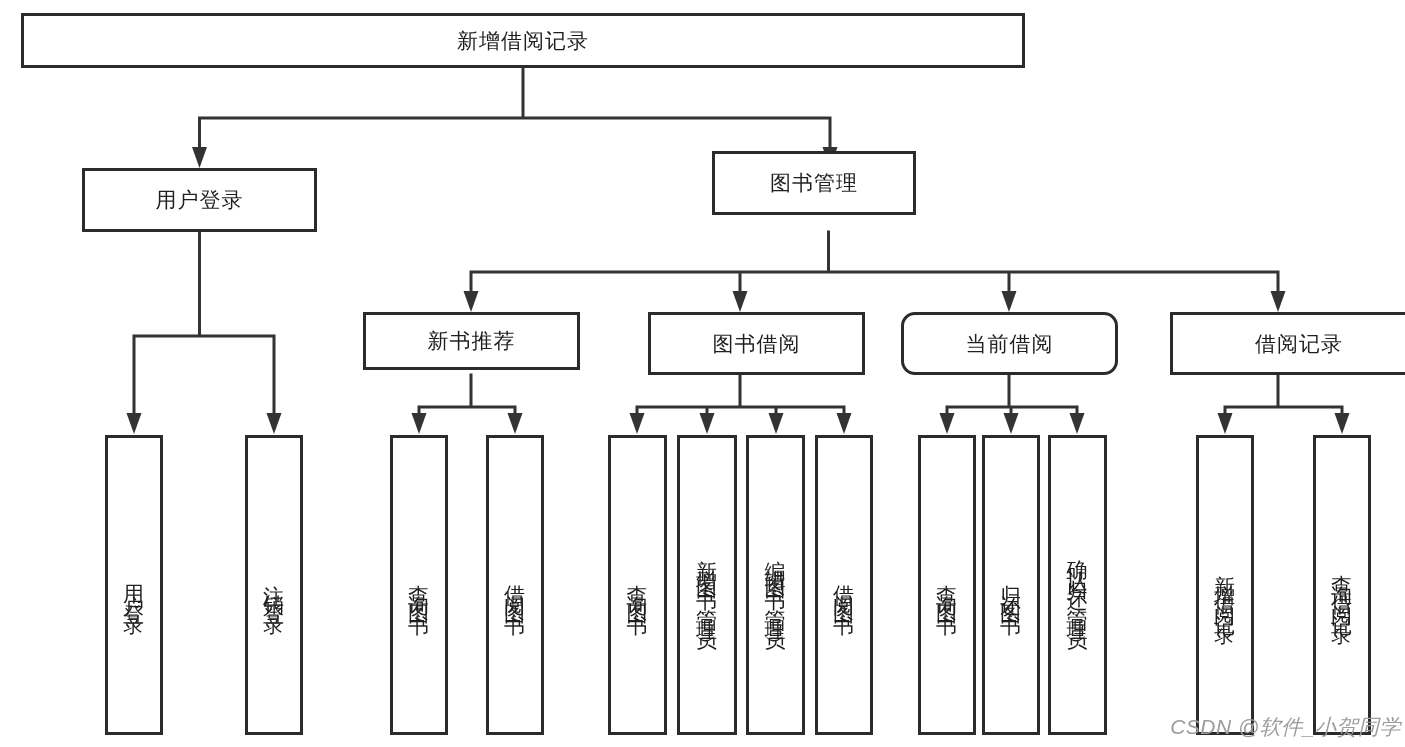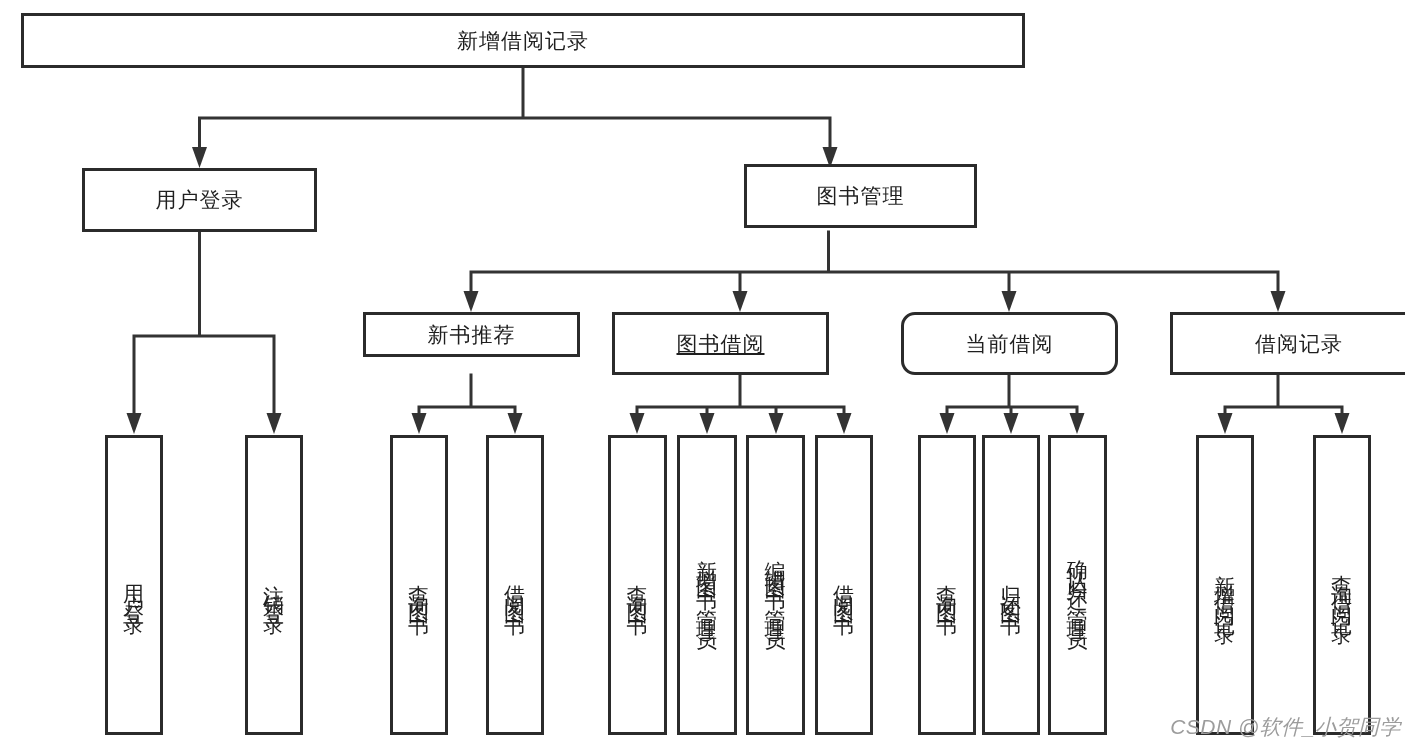--- a/index.html
+++ b/index.html
@@ -71,24 +71,24 @@
     <polygon points="1069.5,413 1084.5,413 1077,434"></polygon>
 
     <path d="M1278 375 V407 M1225 407 H1342 M1225 407 V416 M1342 407 V416"></path>
     <polygon points="1217.5,413 1232.5,413 1225,434"></polygon>
     <polygon points="1334.5,413 1349.5,413 1342,434"></polygon>
   </svg>
 
   <div class="node" style="left:21px;top:13px;width:1004px;height:55px;">新增借阅记录</div>
 
   <div class="node" style="left:82px;top:168px;width:235px;height:64px;">用户登录</div>
-  <div class="node" style="left:712px;top:164px;width:233px;height:64px;margin-left:32px;">图书管理</div>
+  <div class="node" style="left:712px;top:151px;width:204px;height:64px;">图书管理</div>
 
-  <div class="node" style="left:363px;top:312px;width:217px;height:45px;">新书推荐</div>
-  <div class="node" style="left:612px;top:312px;width:217px;height:63px;text-decoration:underline;">图书借阅</div>
+  <div class="node" style="left:363px;top:312px;width:217px;height:58px;">新书推荐</div>
+  <div class="node" style="left:648px;top:312px;width:217px;height:63px;">图书借阅</div>
   <div class="node" style="left:901px;top:312px;width:217px;height:63px;border-radius:14px;">当前借阅</div>
   <div class="node" style="left:1170px;top:312px;width:258px;height:63px;">借阅记录</div>
 
   <div class="node leaf" style="left:105px;top:435px;width:58px;height:300px;">用户登录</div>
   <div class="node leaf" style="left:245px;top:435px;width:58px;height:300px;">注销登录</div>
 
   <div class="node leaf" style="left:390px;top:435px;width:58px;height:300px;">查询图书</div>
   <div class="node leaf" style="left:486px;top:435px;width:58px;height:300px;">借阅图书</div>
 
   <div class="node leaf" style="left:608px;top:435px;width:59px;height:300px;">查询图书</div>

